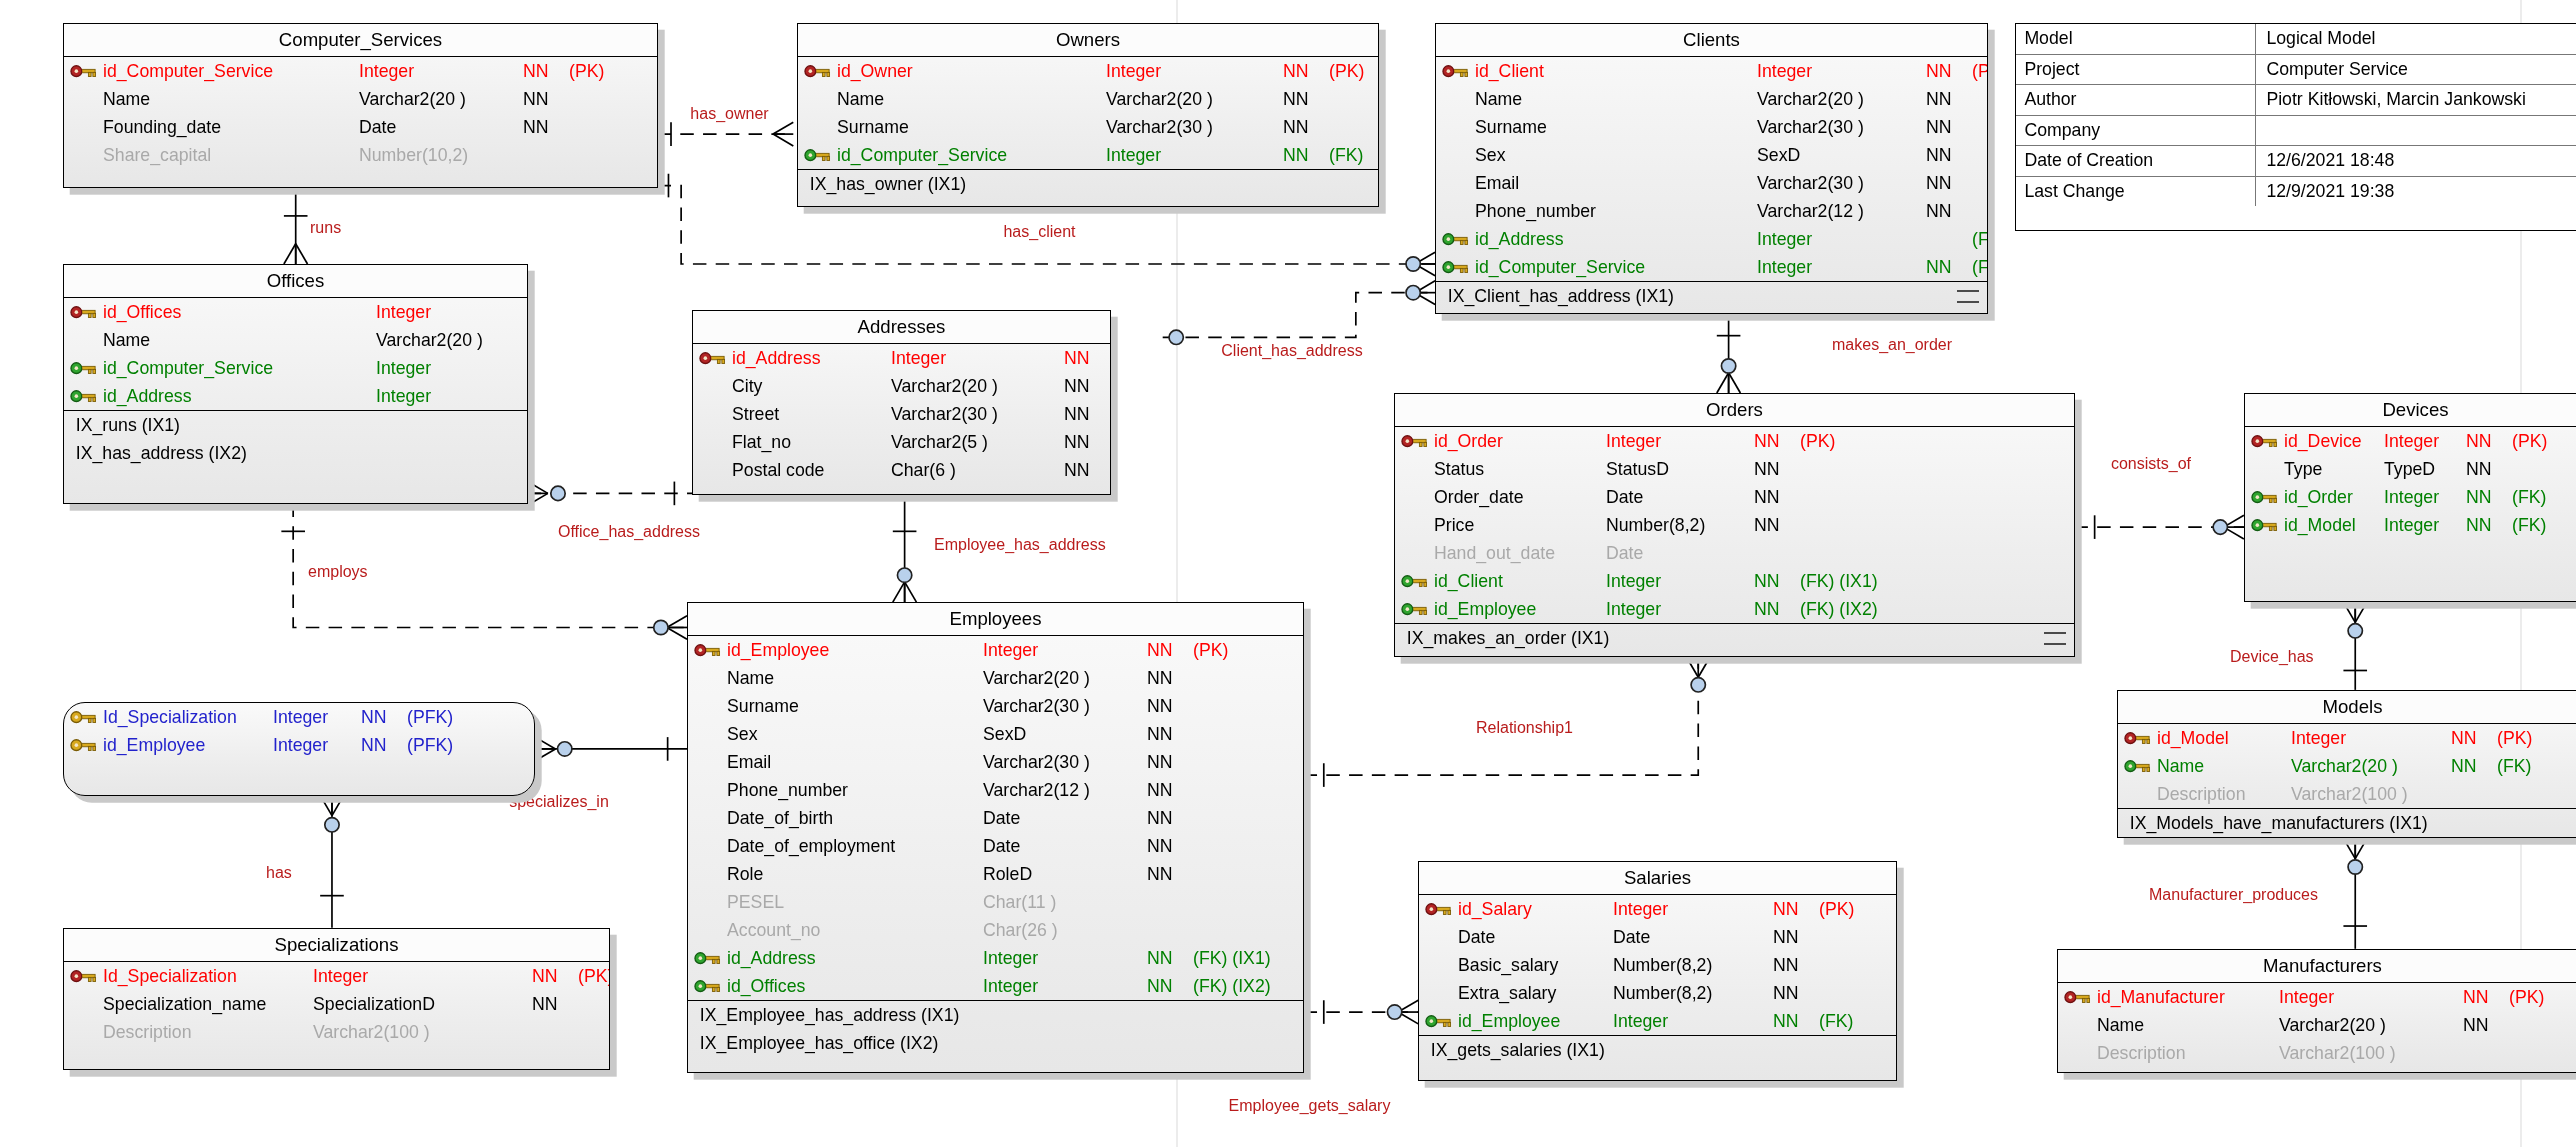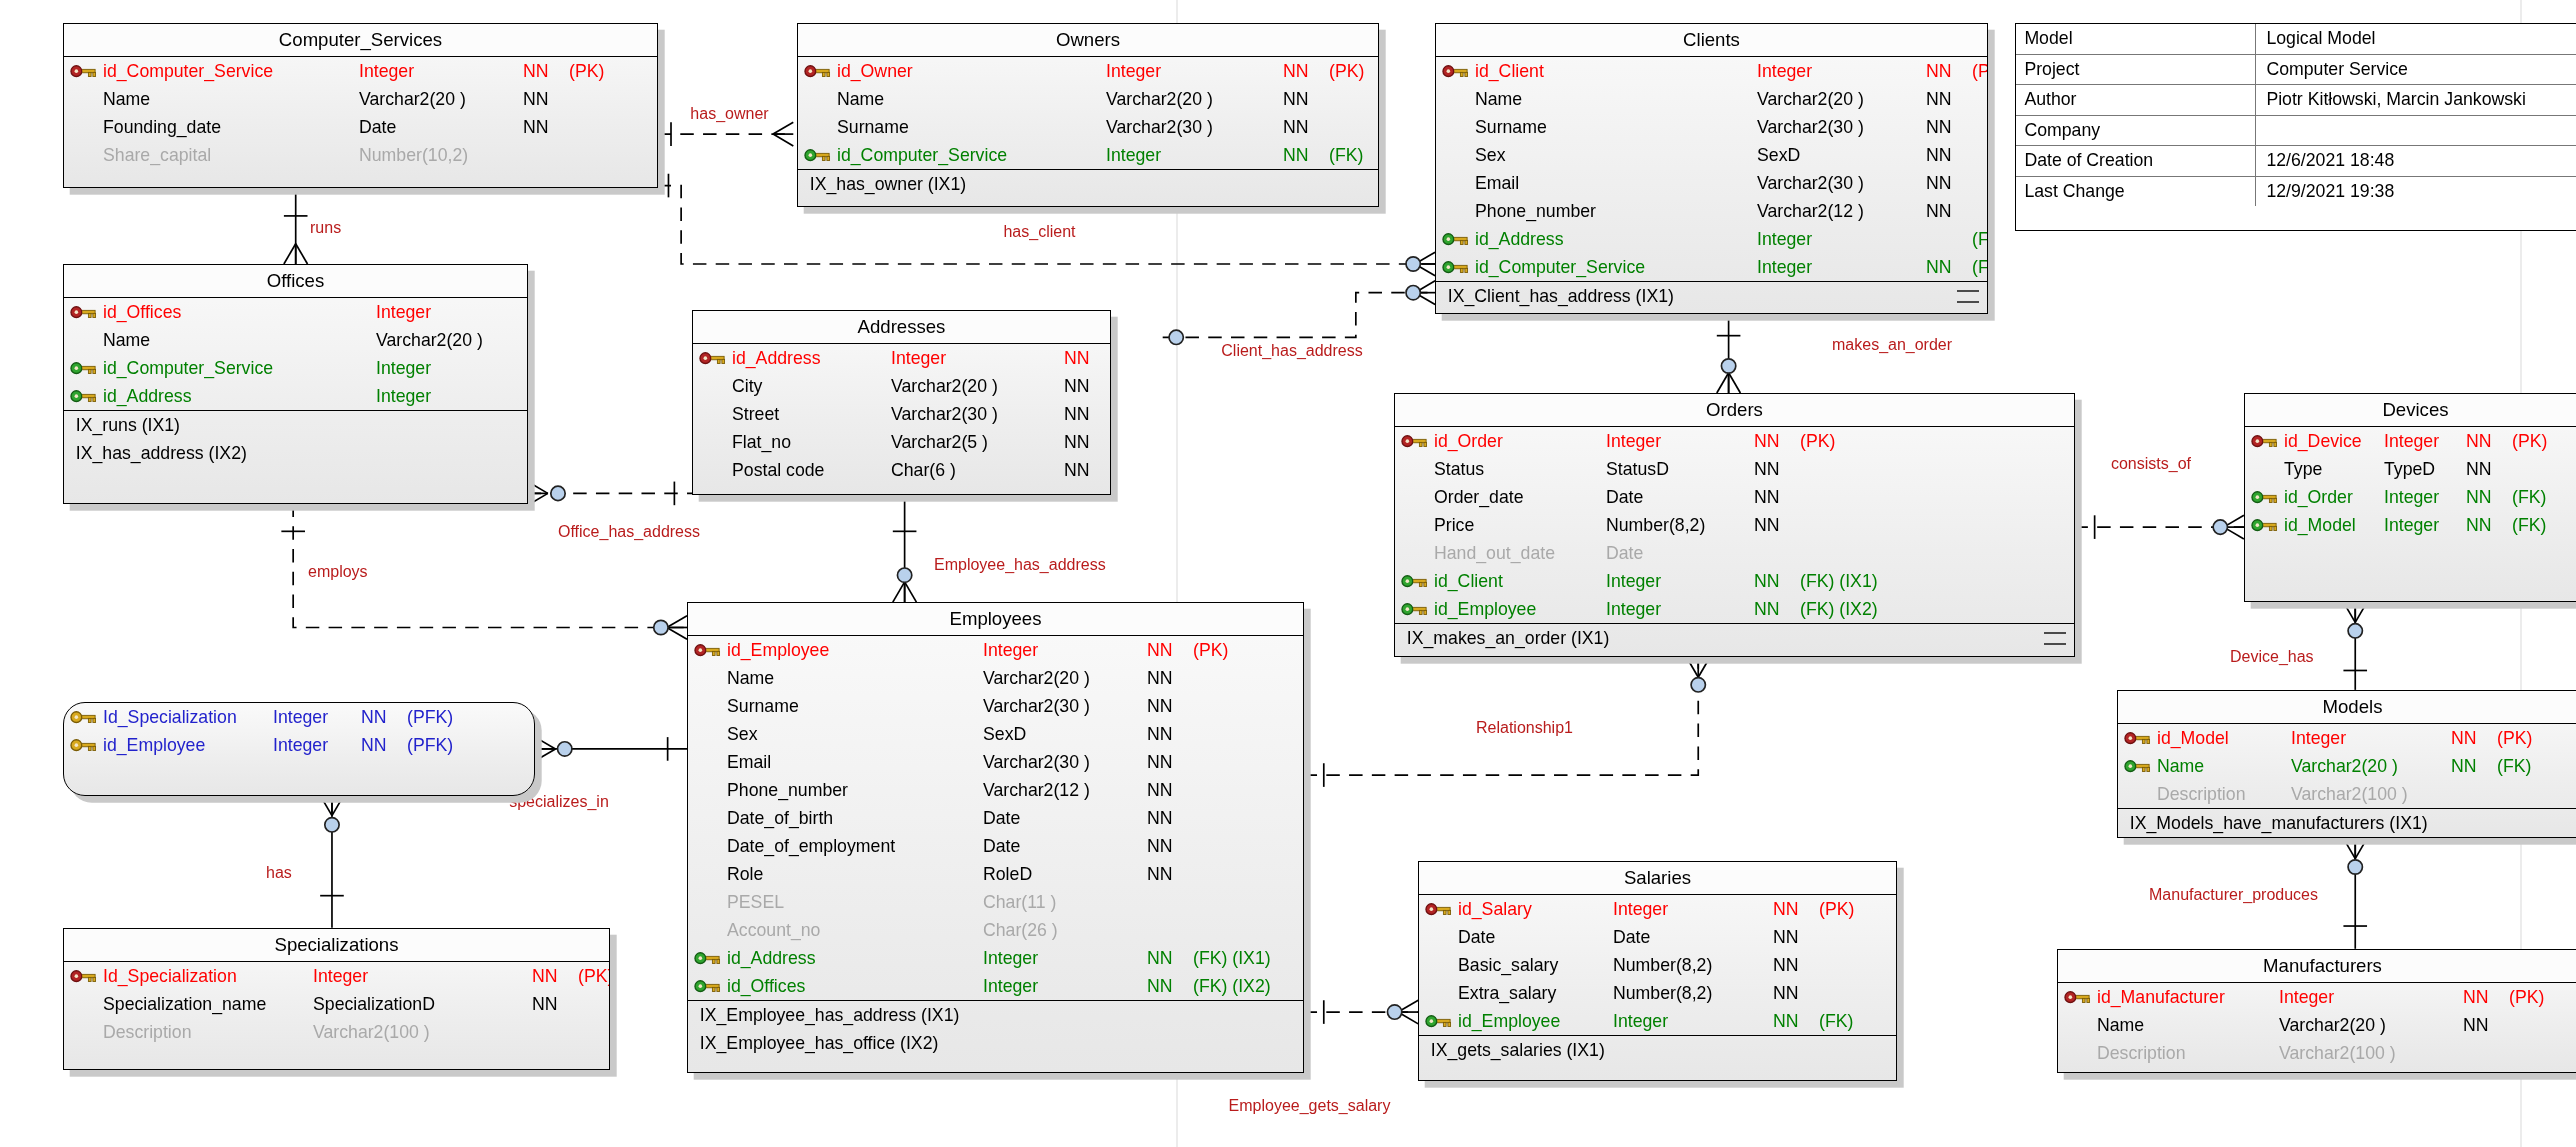--- a/index.html
+++ b/index.html
@@ -890,21 +890,21 @@
         </div>
       </div>
     </div>
   <div id="labels">
       <div class="rel-label" style="left: 270px; top: 219px; width: 76px; text-align: left;">runs</div>
       <div class="rel-label" style="left: 626px; top: 105px; width: 127px; text-align: center;">has_owner</div>
       <div class="rel-label" style="left: 928px; top: 223px; width: 143px; text-align: center;">has_client</div>
       <div class="rel-label" style="left: 1154px; top: 342px; width: 196px; text-align: center;">Client_has_address</div>
       <div class="rel-label" style="left: 496px; top: 523px; width: 186px; text-align: center;">Office_has_address</div>
       <div class="rel-label" style="left: 268px; top: 563px; width: 110px; text-align: left;">employs</div>
-      <div class="rel-label" style="left: 894px; top: 556px; width: 228px; text-align: left;">Employee_has_address</div>
+      <div class="rel-label" style="left: 894px; top: 536px; width: 228px; text-align: left;">Employee_has_address</div>
       <div class="rel-label" style="left: 1792px; top: 336px; width: 186px; text-align: left;">makes_an_order</div>
       <div class="rel-label" style="left: 439px; top: 793px; width: 160px; text-align: center;">specializes_in</div>
       <div class="rel-label" style="left: 226px; top: 864px; width: 59px; text-align: left;">has</div>
       <div class="rel-label" style="left: 1400px; top: 719px; width: 169px; text-align: center;">Relationship1</div>
       <div class="rel-label" style="left: 1147px; top: 1097px; width: 245px; text-align: center;">Employee_gets_salary</div>
       <div class="rel-label" style="left: 2031px; top: 455px; width: 160px; text-align: center;">consists_of</div>
       <div class="rel-label" style="left: 2190px; top: 648px; width: 114px; text-align: left;">Device_has</div>
       <div class="rel-label" style="left: 2067px; top: 886px; width: 253px; text-align: center;">Manufacturer_produces</div>
     </div>
   <div id="project-box" style="left: 1975px; top: 23px; width: 576px; height: 208px;">

